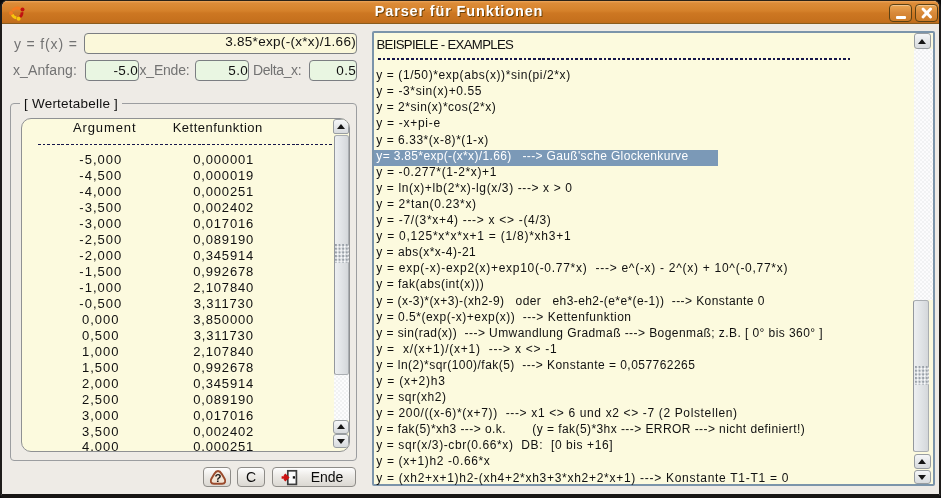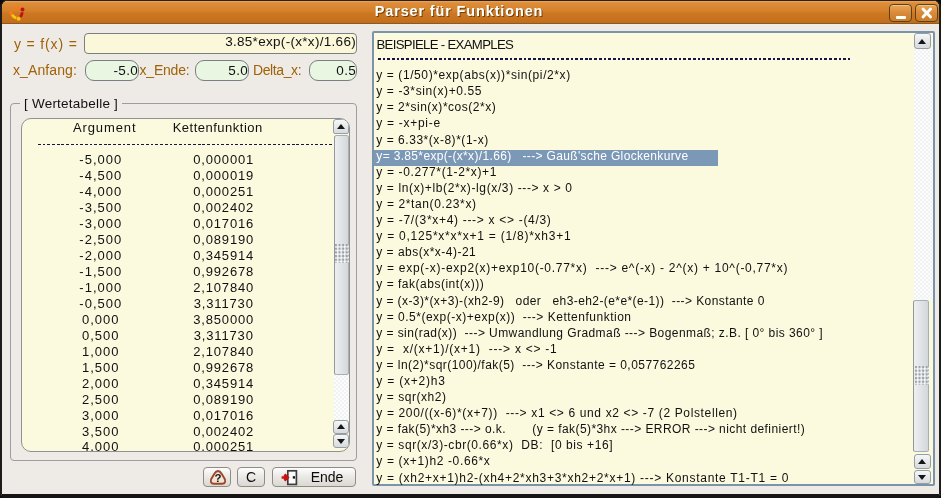--- a/index.html
+++ b/index.html
@@ -10,25 +10,25 @@
   #titlebar{position:absolute;left:0;top:0;width:937px;height:23px;
     background:linear-gradient(#eda75c 0,#dd8c38 2px,#d5812a 10px,#cd7722 12px,#c5701d 20px,#b96a1e 23px);
     border-bottom:1px solid #8a5c1d;}
   #title{position:absolute;left:0;width:914px;top:2px;text-align:center;color:#fff;
     font-size:14.5px;font-weight:bold;letter-spacing:0.85px;text-shadow:1px 1px 0 #6e4208;}
   .tbtn{position:absolute;top:3px;width:23px;height:18px;border:1px solid #5c4113;border-radius:4px;
     background:linear-gradient(#eba753,#d8893a 50%,#cd7c27);box-shadow:inset 0 1px 0 rgba(255,255,255,.35);}
   #btn-min{left:886.5px;}
   #btn-close{left:912.5px;}
   #btn-min .glyph{position:absolute;left:6px;top:11px;width:10px;height:3px;background:#fff;border-radius:1px;}
-  label,.lab{position:absolute;font-size:14px;color:#a16207;}
+  label,.lab{position:absolute;font-size:14px;color:#737373;}
   .inp{position:absolute;height:21px;border:1px solid #7b7e82;border-radius:4px;
     font-size:13.5px;color:#111;padding:0 0 0 2.5px;line-height:16px;white-space:pre;letter-spacing:0.3px;text-align:right;}
   .yellow{background:#fbf8da;}
-  .green{background:#e9f6e2;border-radius:9px;}
+  .green{background:#e9f6e2;}
   
   #grp{position:absolute;left:8px;top:102px;width:347px;height:358px;border:1px solid #9b9da0;border-radius:4px;}
   #grptitle{position:absolute;left:18px;top:95px;background:#eeebe6;padding:0 4px;font-size:13.5px;color:#111;letter-spacing:0.22px;}
   
   #list{position:absolute;left:19px;top:117px;width:329px;height:334px;background:#fcfade;
     border:1px solid #8f9193;border-radius:10px;overflow:hidden;}
   .lcol{position:absolute;font-size:13px;line-height:15.95px;color:#101010;text-align:center;white-space:pre;}
   .dashline{position:absolute;height:1.4px;
     background:repeating-linear-gradient(90deg,#15154a 0,#15154a 2.7px,transparent 2.7px,transparent 4.7px);}
   

